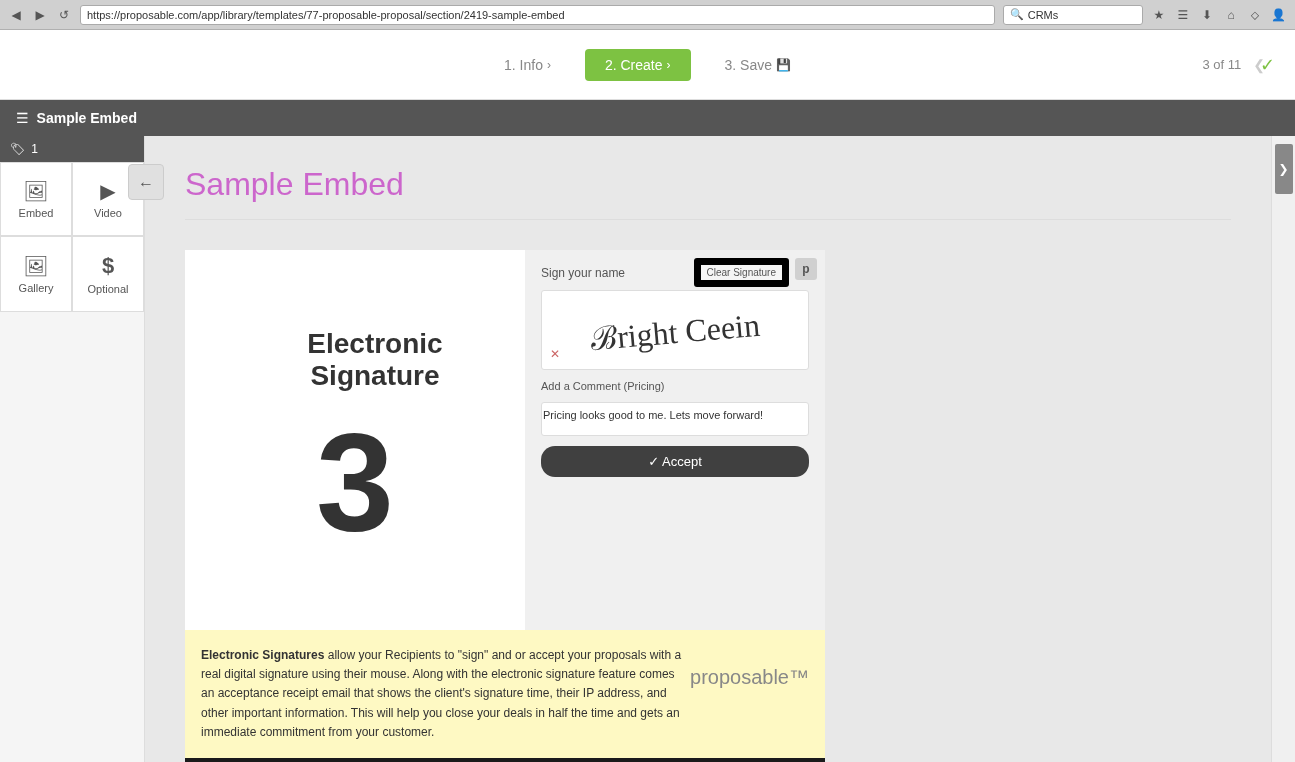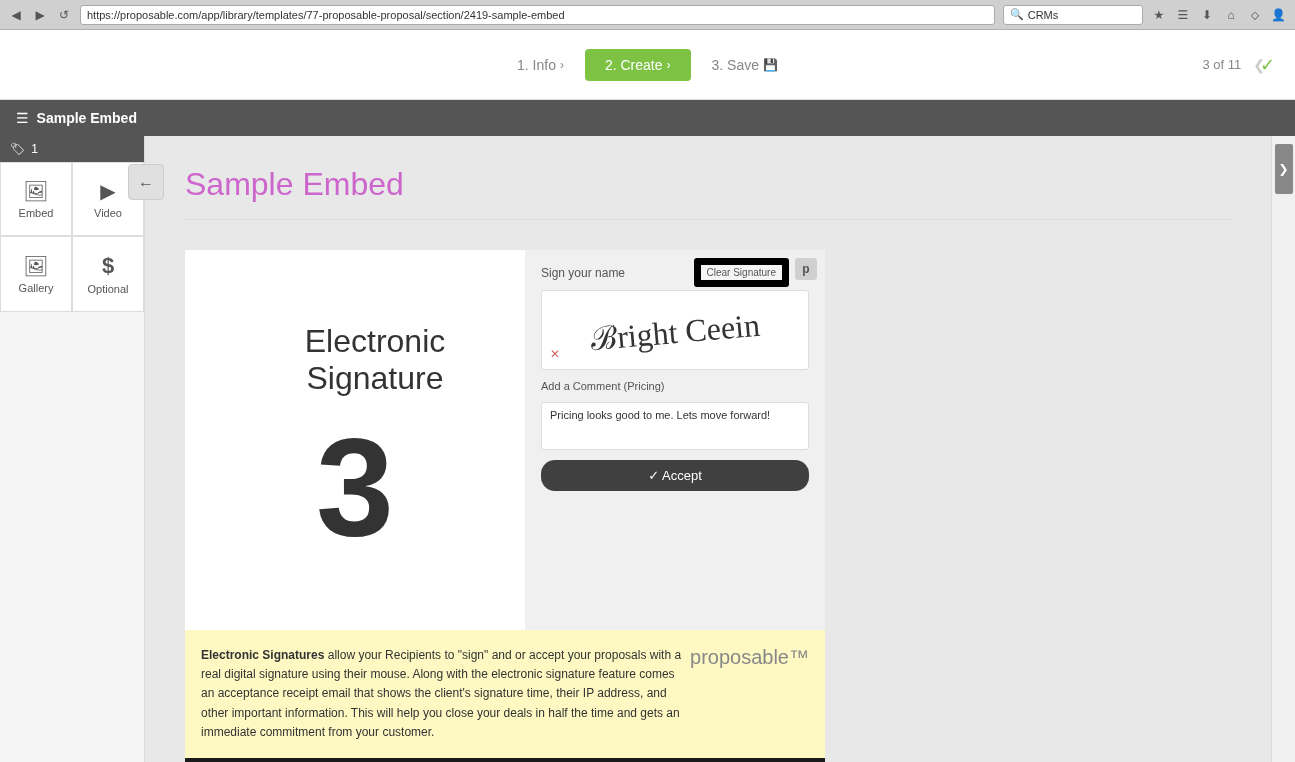--- a/index.html
+++ b/index.html
@@ -63,21 +63,21 @@
       height: 70px;
       display: flex;
       align-items: center;
       justify-content: center;
       border-bottom: 1px solid #ddd;
       position: relative;
     }
     .nav-steps {
       display: flex;
       align-items: flex-end;
-      gap: 1px;
+      gap: 14px;
     }
     .nav-step {
       display: flex;
       align-items: center;
       padding: 8px 20px;
       font-size: 14px;
       color: #888;
       cursor: pointer;
     }
     .nav-step.active {
@@ -211,22 +211,22 @@
     .embed-left {
       flex: 0 0 340px;
       background: white;
       display: flex;
       flex-direction: column;
       align-items: center;
       justify-content: center;
       padding: 20px;
     }
     .embed-title {
-      font-size: 32px;
-      font-weight: normal;
+      font-size: 28px;
+      font-weight: bold;
       color: #333;
       margin-bottom: 20px;
       text-align: center;
       margin-left: 40px;
     }
     .embed-number {
       font-size: 140px;
       font-weight: bold;
       color: #333;
       line-height: 1;
@@ -295,24 +295,24 @@
       transform: rotate(-5deg);
     }
     .comment-label {
       font-size: 11px;
       color: #555;
     }
     .comment-input {
       background: white;
       border: 1px solid #ddd;
       border-radius: 3px;
-      padding: 6px 8px;
+      padding: 6px 1px;
       font-size: 11px;
       color: #333;
-      height: 48px;
+      height: 34px;
     }
     .accept-btn {
       background: #404040;
       color: white;
       border: none;
       border-radius: 14px;
       padding: 8px;
       font-size: 13px;
       text-align: center;
       cursor: pointer;
@@ -331,21 +331,21 @@
       color: #333;
       line-height: 1.6;
     }
     .embed-text-content strong {
       font-weight: bold;
     }
     .embed-logo {
       font-size: 20px;
       color: #888;
       white-space: nowrap;
-      margin-top: 0;
+      margin-top: 20px;
     }
 
     
     .video-controls {
       background: #1a1a1a;
       height: 50px;
       display: flex;
       align-items: center;
       padding: 0 16px;
       gap: 12px;

